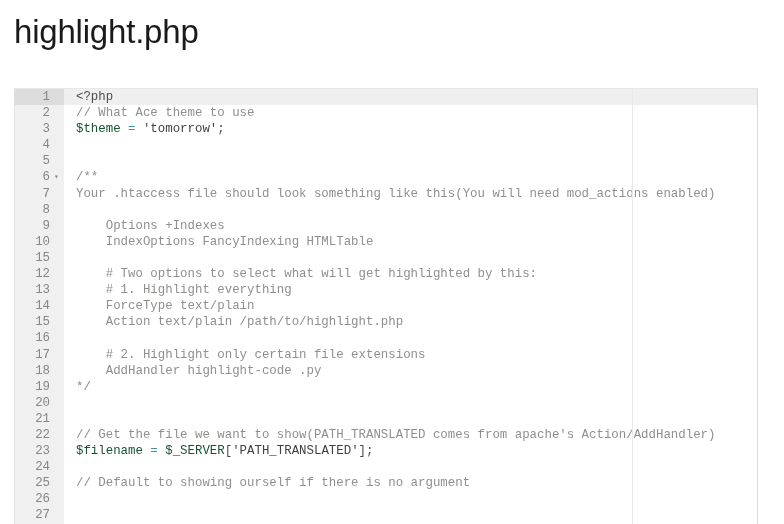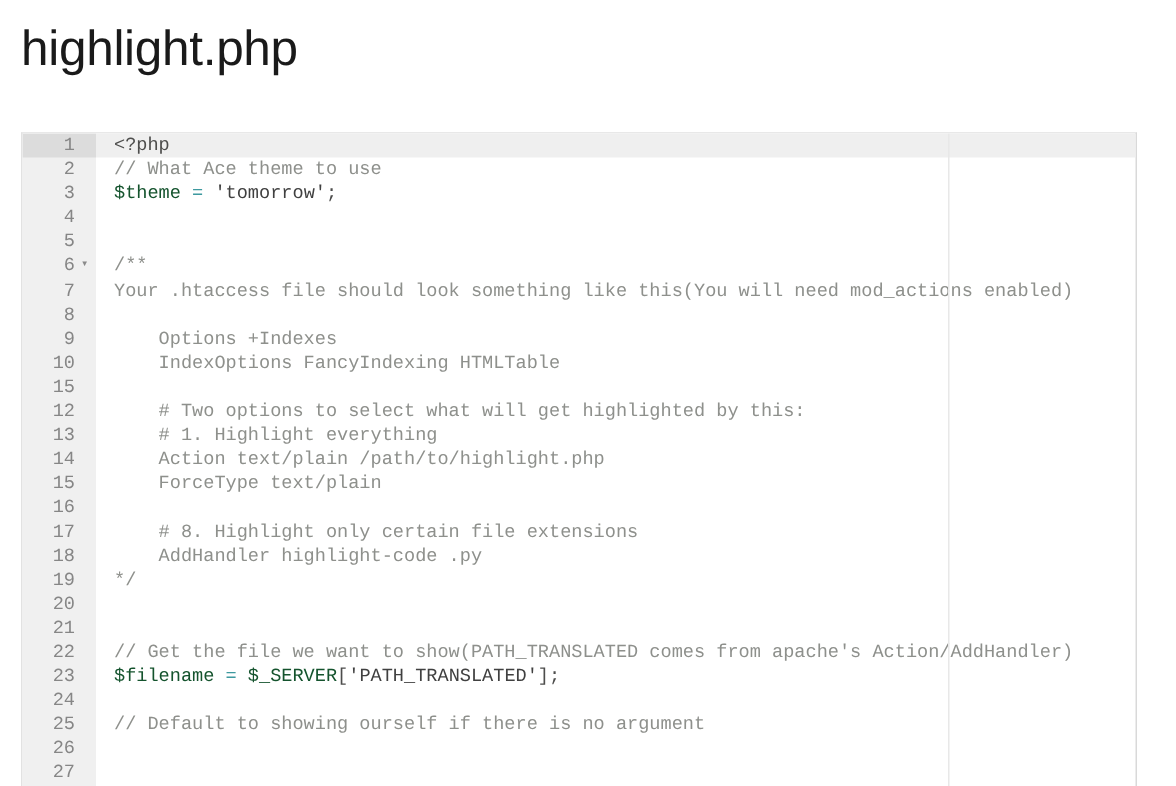--- a/index.html
+++ b/index.html
@@ -168,24 +168,24 @@
           <div class="code-line">&nbsp;</div>
           <div class="code-line">&nbsp;</div>
           <div class="code-line"><span class="tok-comment">/**</span></div>
           <div class="code-line"><span class="tok-comment">Your .htaccess file should look something like this(You will need mod_actions enabled)</span></div>
           <div class="code-line">&nbsp;</div>
           <div class="code-line"><span class="tok-comment">    Options +Indexes</span></div>
           <div class="code-line"><span class="tok-comment">    IndexOptions FancyIndexing HTMLTable</span></div>
           <div class="code-line">&nbsp;</div>
           <div class="code-line"><span class="tok-comment">    # Two options to select what will get highlighted by this:</span></div>
           <div class="code-line"><span class="tok-comment">    # 1. Highlight everything</span></div>
+          <div class="code-line"><span class="tok-comment">    ForceType text/plain</span></div>
           <div class="code-line"><span class="tok-comment">    Action text/plain /path/to/highlight.php</span></div>
-          <div class="code-line"><span class="tok-comment">    ForceType text/plain</span></div>
-          <div class="code-line">&nbsp;</div>
-          <div class="code-line"><span class="tok-comment">    # 8. Highlight only certain file extensions</span></div>
+          <div class="code-line">&nbsp;</div>
+          <div class="code-line"><span class="tok-comment">    # 2. Highlight only certain file extensions</span></div>
           <div class="code-line"><span class="tok-comment">    AddHandler highlight-code .py</span></div>
           <div class="code-line"><span class="tok-comment">*/</span></div>
           <div class="code-line">&nbsp;</div>
           <div class="code-line">&nbsp;</div>
           <div class="code-line"><span class="tok-comment">// Get the file we want to show(PATH_TRANSLATED comes from apache's Action/AddHandler)</span></div>
           <div class="code-line"><span class="tok-variable">$filename</span><span class="tok-plain"> </span><span class="tok-operator">=</span><span class="tok-plain"> </span><span class="tok-variable">$_SERVER</span><span class="tok-plain">[</span><span class="tok-string">'PATH_TRANSLATED'</span><span class="tok-plain">];</span></div>
           <div class="code-line">&nbsp;</div>
           <div class="code-line"><span class="tok-comment">// Default to showing ourself if there is no argument</span></div>
           <div class="code-line"></div>
         </div>

